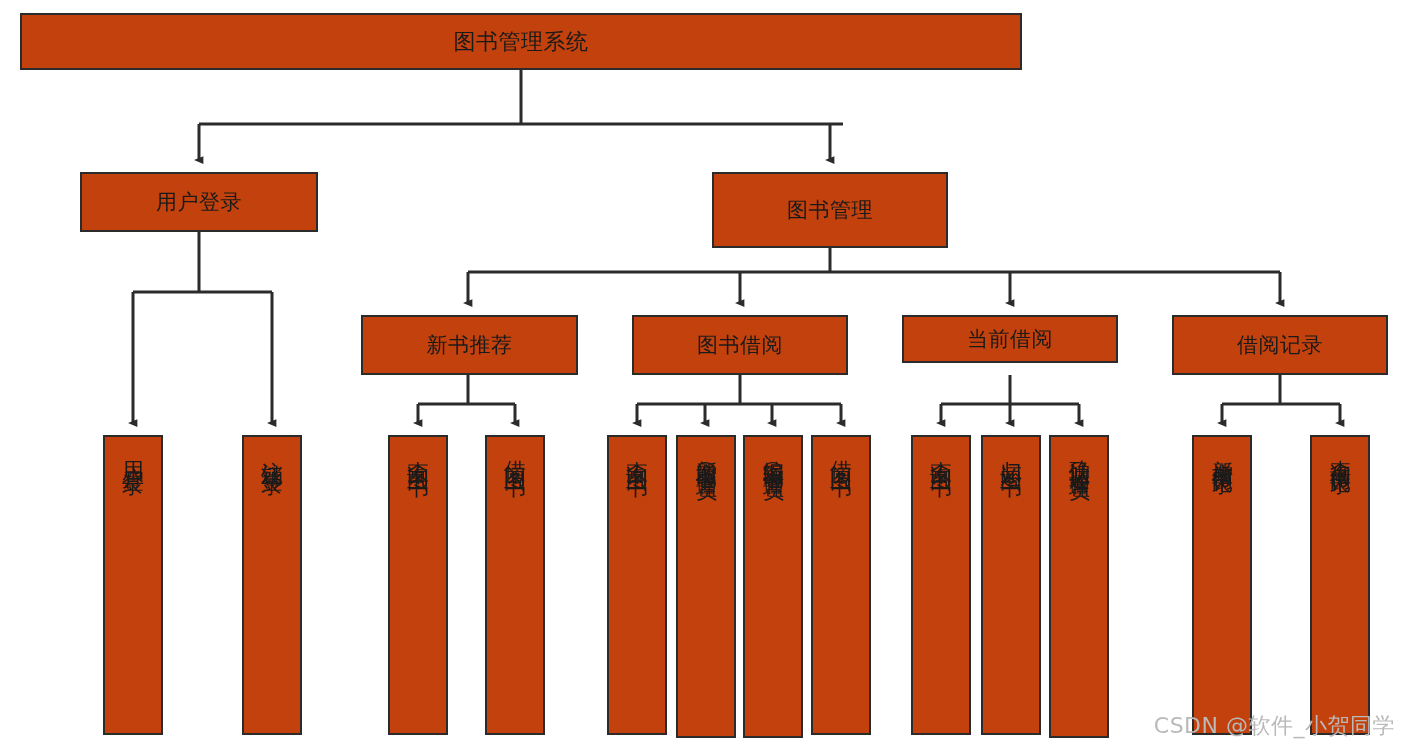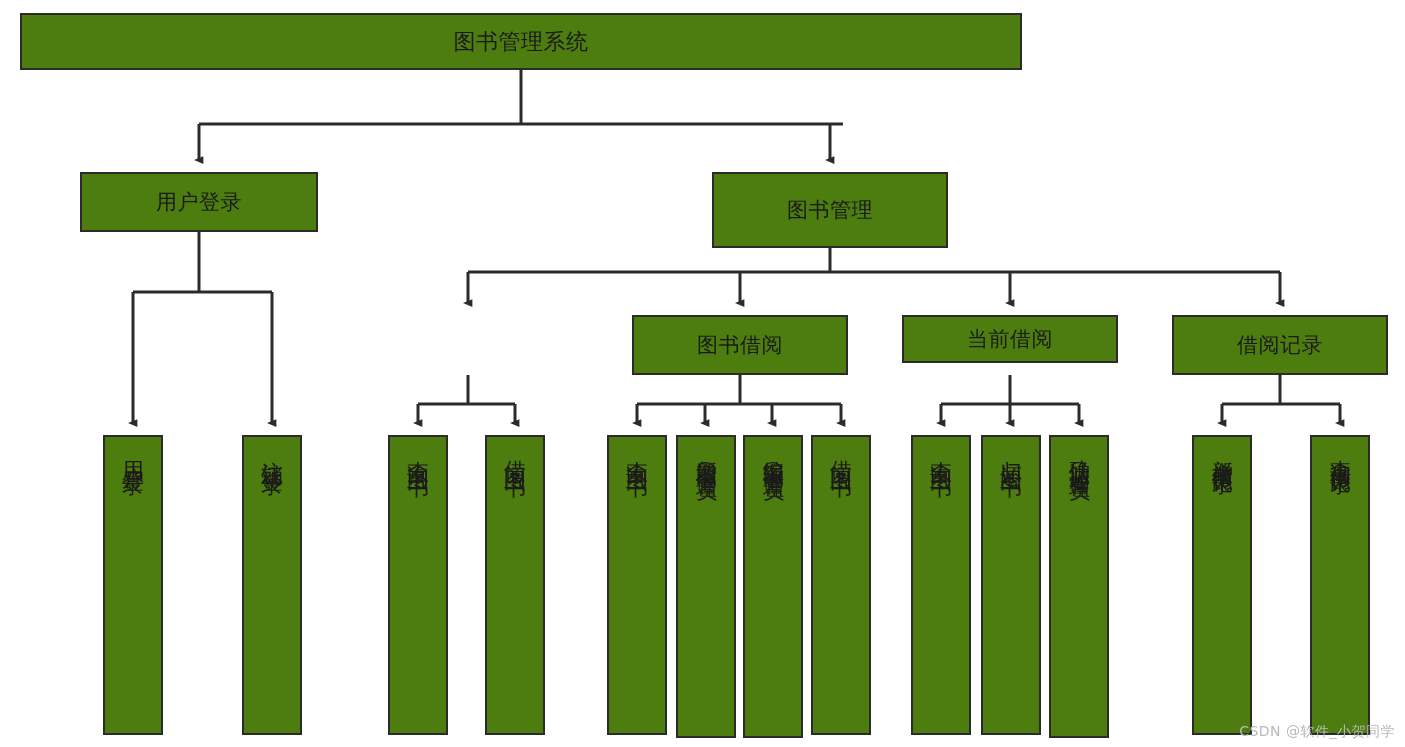--- a/index.html
+++ b/index.html
@@ -17,21 +17,21 @@
   }
   #edges{
     position:absolute;
     left:0;top:0;
     width:1405px;height:747px;
     pointer-events:none;
   }
   .node{
     position:absolute;
     box-sizing:border-box;
-    background:#4d7c0f;
+    background:#c2410c;
     border:2px solid #2b2b2b;
     display:flex;
     align-items:center;
     justify-content:center;
     z-index:2;
   }
   .node .lbl{
     display:block;
     text-align:center;
     line-height:1.18;
@@ -60,21 +60,21 @@
     margin:0 auto;
   }
   .node.v.tall .lbl{
     font-size:21px;
     letter-spacing:3px;
   }
   #watermark{
     position:absolute;
     right:10px;
     bottom:6px;
-    font-size:14px;
+    font-size:22px;
     color:#b9b9b9;
     z-index:5;
     white-space:nowrap;
     letter-spacing:0.5px;
   }
 </style>
 </head>
 <body>
 
 <div id="canvas">
@@ -134,20 +134,23 @@
     <span class="lbl">图书管理系统</span>
   </div>
 
   <div class="node h" style="left:80px;top:172px;width:238px;height:60px;">
     <span class="lbl">用户登录</span>
   </div>
   <div class="node h" style="left:712px;top:172px;width:236px;height:76px;">
     <span class="lbl">图书管理</span>
   </div>
 
+  <div class="node h" style="left:361px;top:315px;width:217px;height:60px;">
+    <span class="lbl">新书推荐</span>
+  </div>
   <div class="node h" style="left:632px;top:315px;width:216px;height:60px;">
     <span class="lbl">图书借阅</span>
   </div>
   <div class="node h" style="left:902px;top:315px;width:216px;height:48px;">
     <span class="lbl">当前借阅</span>
   </div>
   <div class="node h" style="left:1172px;top:315px;width:216px;height:60px;">
     <span class="lbl">借阅记录</span>
   </div>
 

